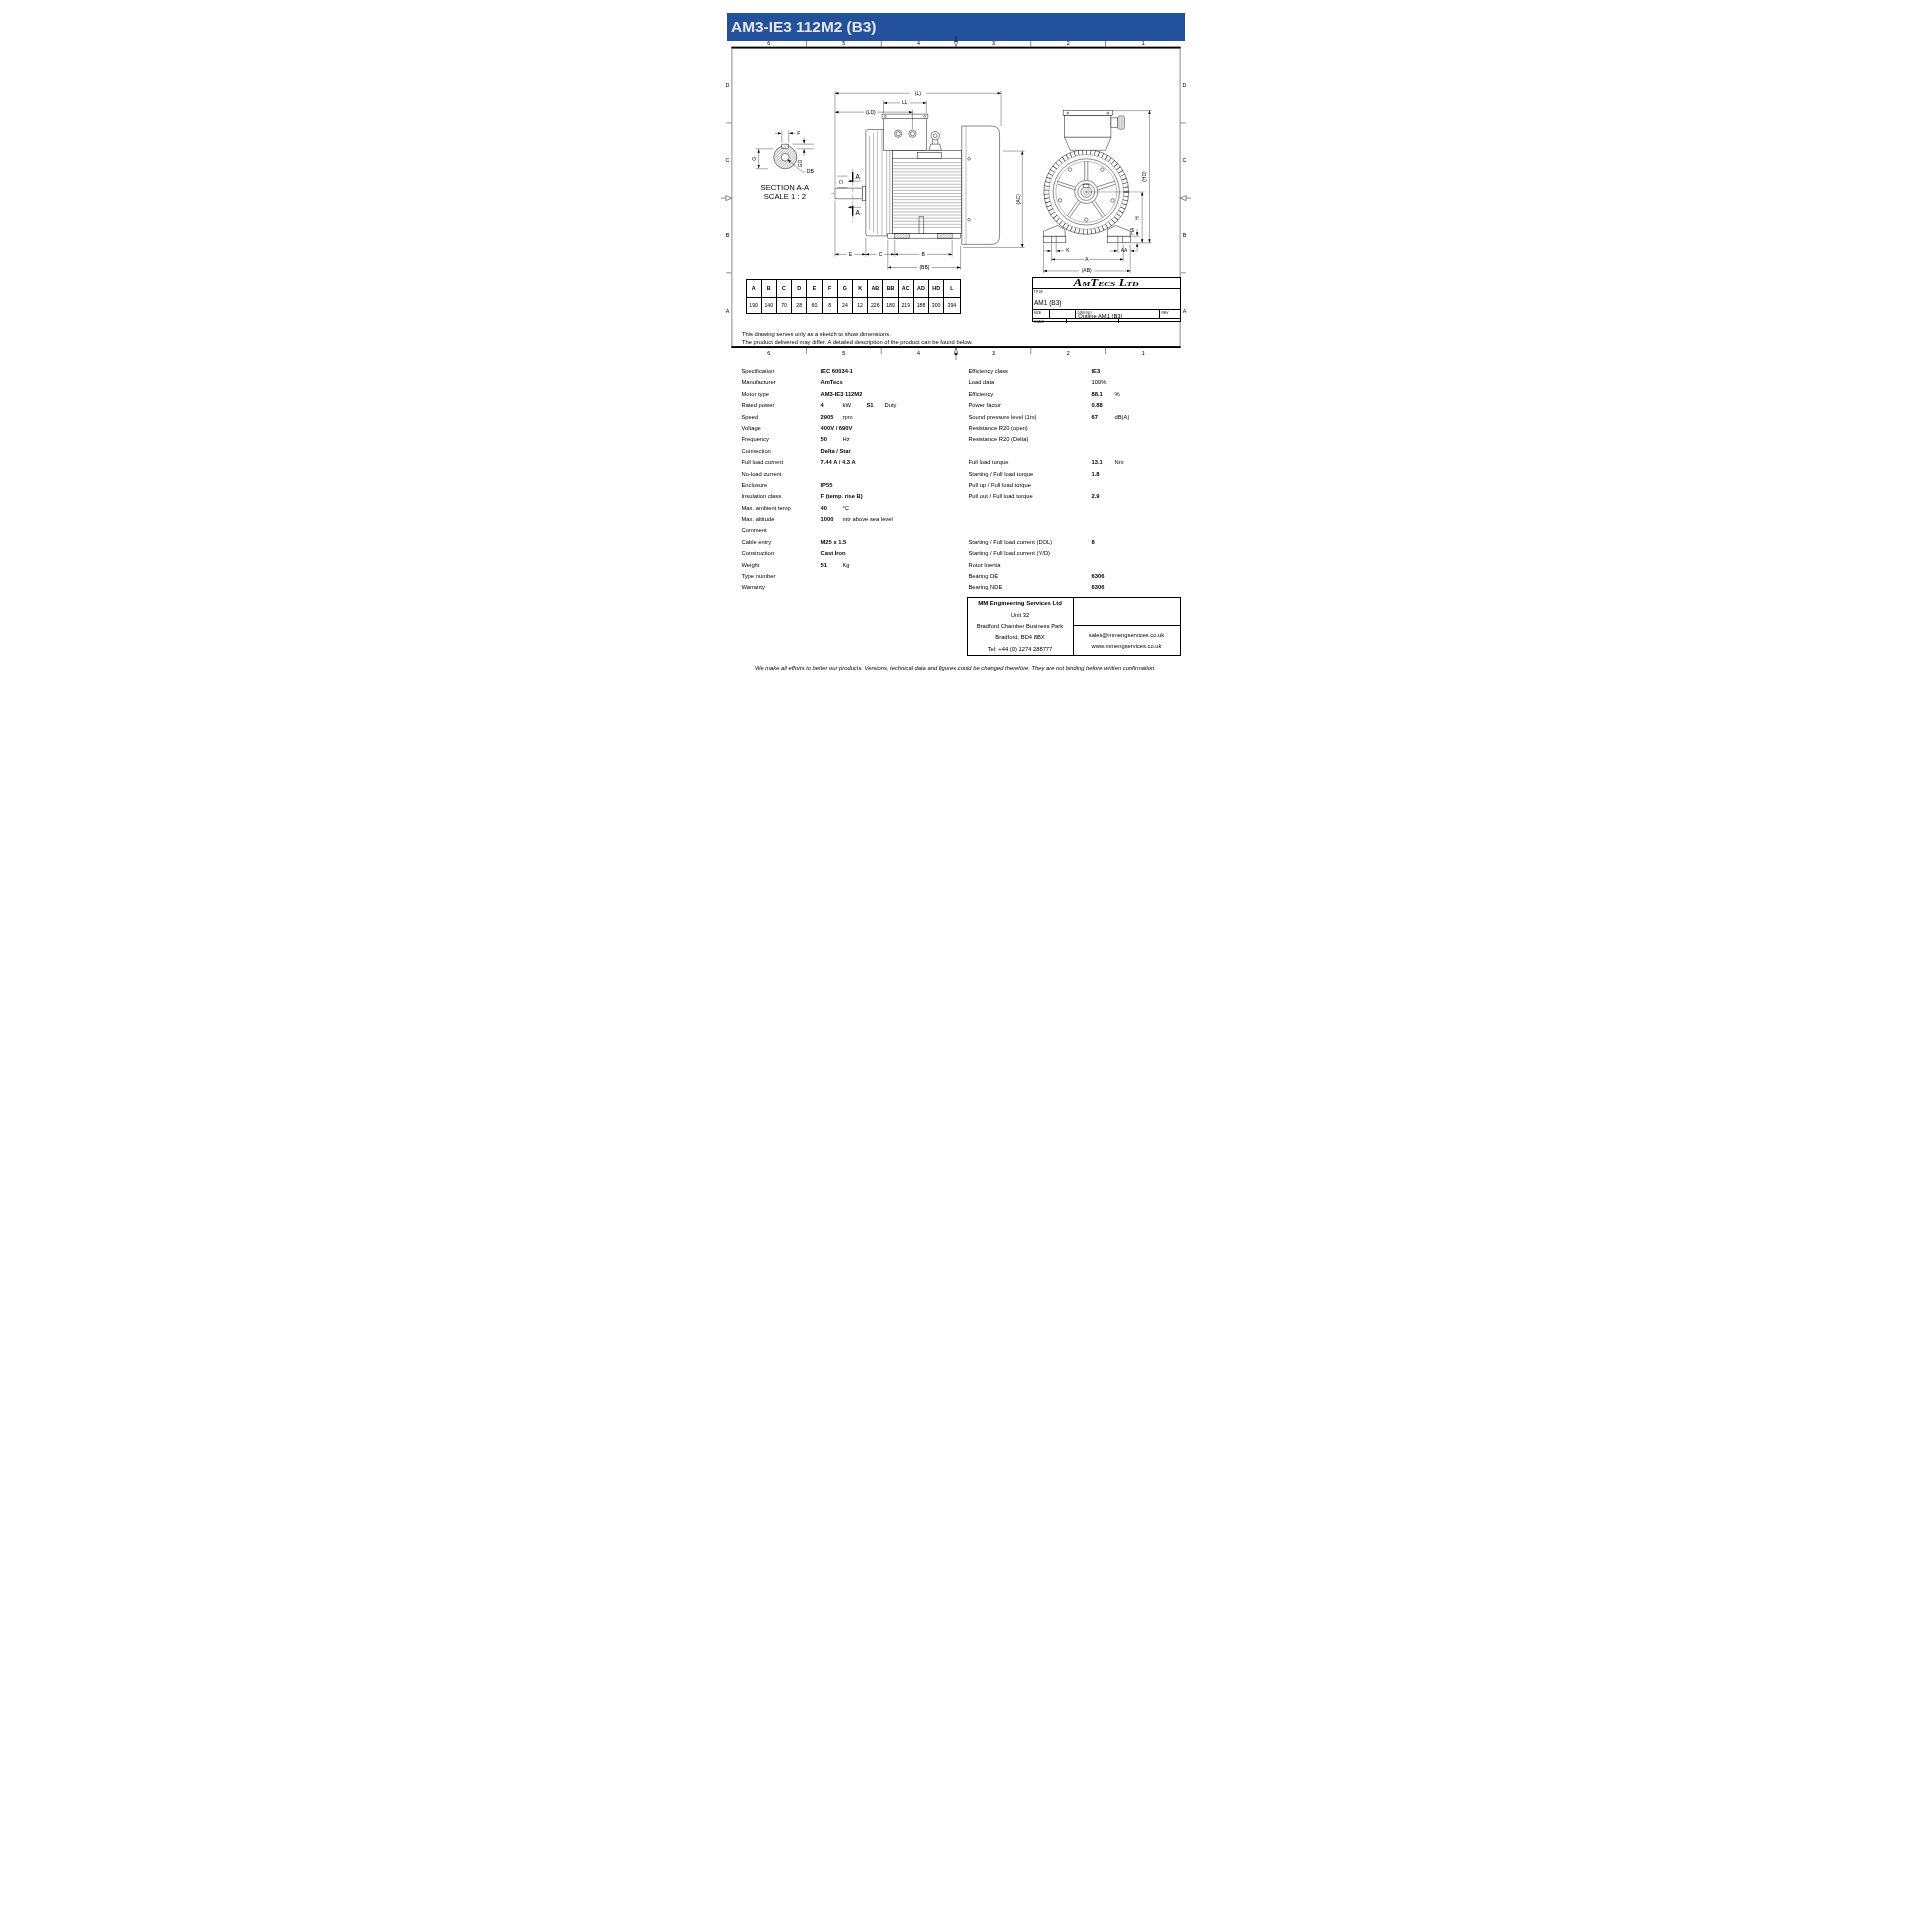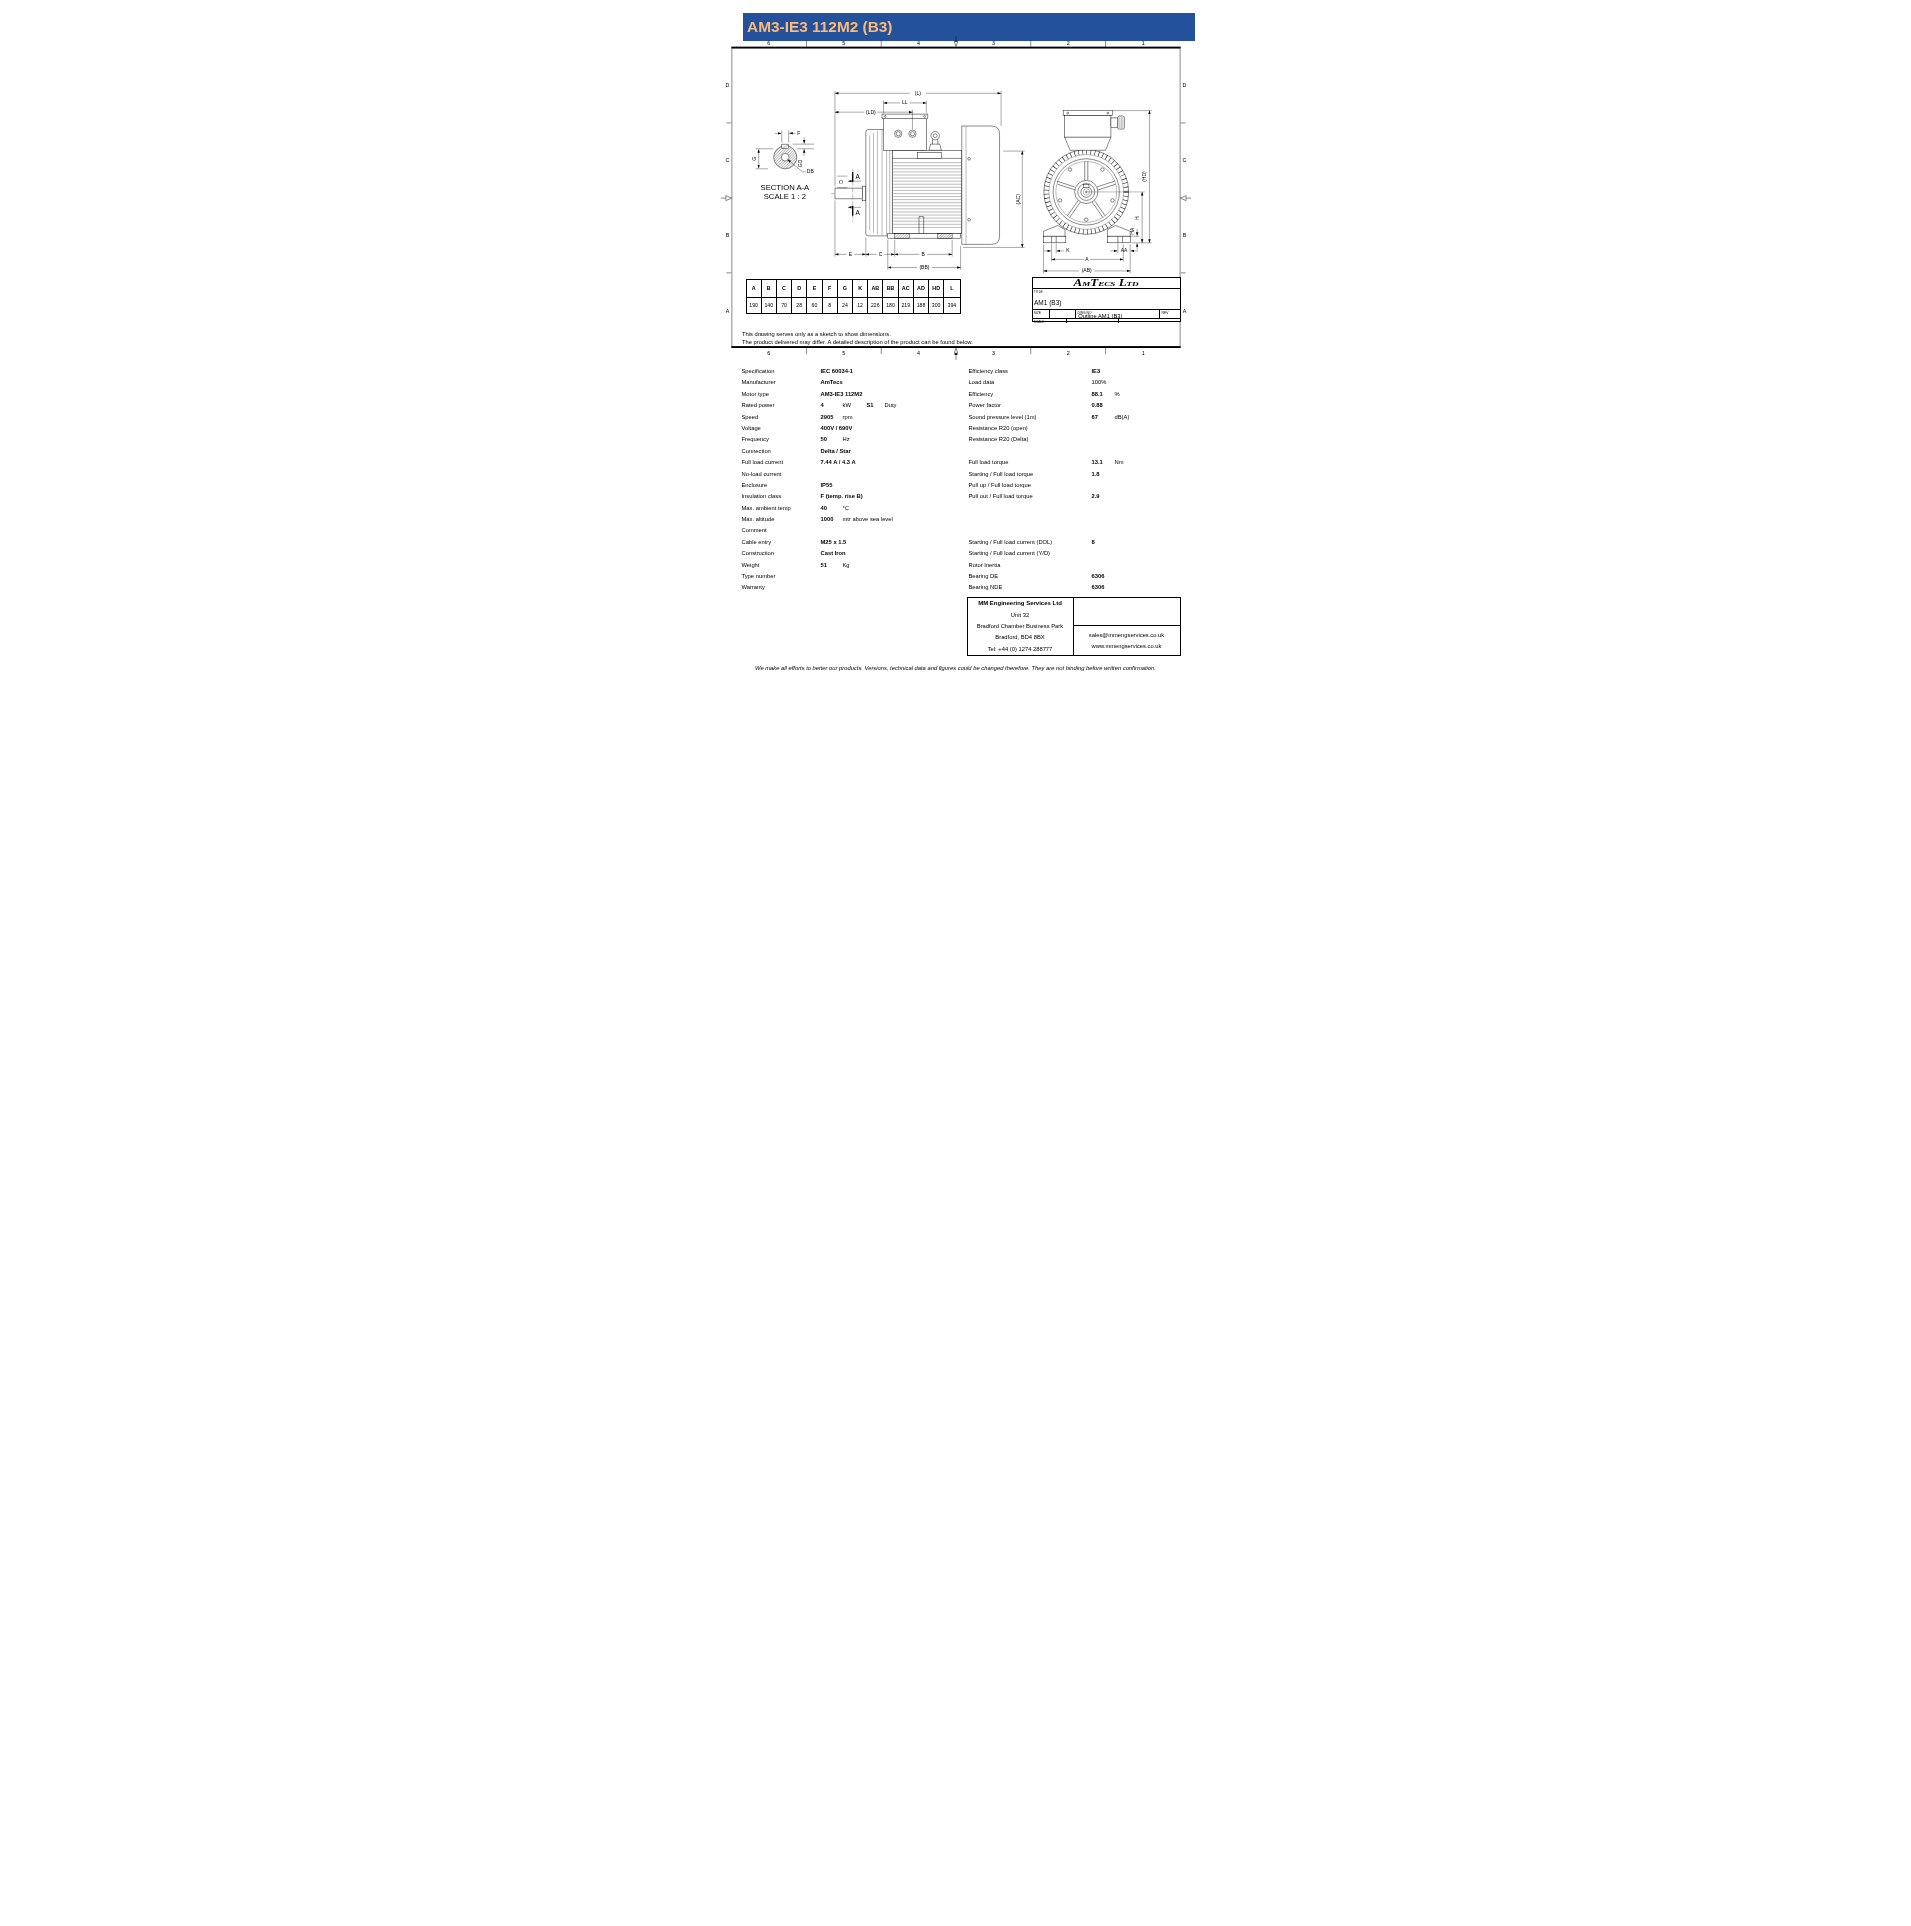--- a/index.html
+++ b/index.html
@@ -83,21 +83,21 @@
 
   
   .foot{position:absolute;left:0;top:665px;width:478px;text-align:center;
         font-style:italic;font-size:5.8px;}
 </style>
 </head>
 <body>
 
 <div id="page">
 
-  <div class="hdr" id="hdrbar" style="background: rgb(35, 81, 155); color: #fdba74; margin-left: 16px;">AM3-IE3 112M2 (B3)</div>
+  <div class="hdr" id="hdrbar" style="background: rgb(35, 81, 155); color: #e5e5e5;">AM3-IE3 112M2 (B3)</div>
 
   <svg id="dwg" viewBox="0 0 1240 1754">
     <defs>
       <pattern id="hatch" width="7" height="7" patternUnits="userSpaceOnUse">
         <line x1="0" y1="7" x2="7" y2="0" stroke="#000" stroke-width="0.9"></line>
       </pattern>
       <marker id="ae" viewBox="0 0 10 8" refX="9.5" refY="4" markerUnits="userSpaceOnUse" markerWidth="10" markerHeight="8" orient="auto">
         <path d="M0.5,0.8 L9.5,4 L0.5,7.2 Z" fill="#000"></path>
       </marker>
       <marker id="as" viewBox="0 0 10 8" refX="0.5" refY="4" markerUnits="userSpaceOnUse" markerWidth="10" markerHeight="8" orient="auto">

